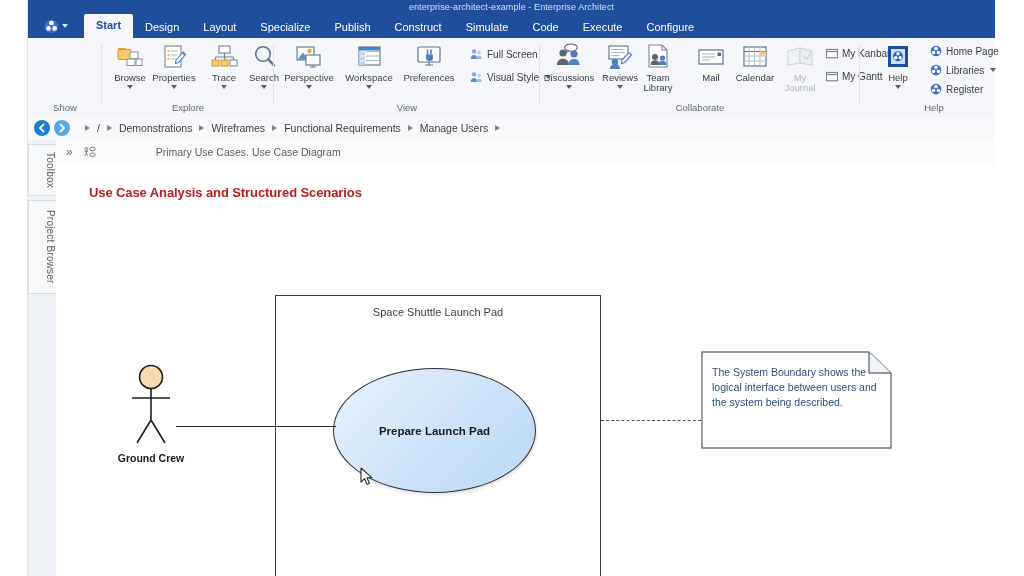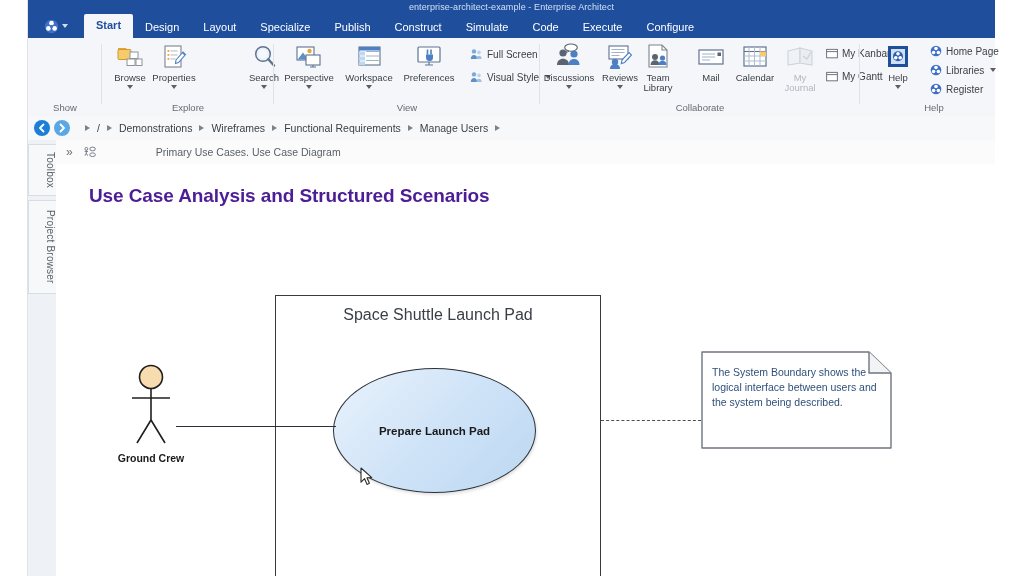--- a/index.html
+++ b/index.html
@@ -131,29 +131,29 @@
   .sidetab.t1{top:4px;height:52px;}
   .sidetab.t2{top:60px;height:94px;}
 
   
   .canvas{
     position:absolute;left:56px;top:164px;width:939px;height:412px;
     background:#ffffff;overflow:hidden;
   }
   .diagram-title{
     position:absolute;left:33px;top:21px;
-    font-size:19px;font-weight:bold;color:#4c1d95;letter-spacing:-.1px;white-space:nowrap;
+    font-size:13px;font-weight:bold;color:#b91c1c;letter-spacing:-.1px;white-space:nowrap;
   }
   .boundary{
     position:absolute;left:219px;top:131px;width:326px;height:300px;
     border:1.5px solid #3a3a3a;background:#ffffff;box-sizing:border-box;
   }
   .boundary-label{
     position:absolute;left:0;top:10px;width:100%;text-align:center;
-    font-size:16px;color:#3b3f45;white-space:nowrap;
+    font-size:11px;color:#3b3f45;white-space:nowrap;
   }
   .usecase{
     position:absolute;left:277px;top:204px;width:203px;height:125px;
     border-radius:50%;
     border:1.5px solid #2c3038;
     background:linear-gradient(135deg,#e9f2fc 0%,#cde2f7 55%,#bcd8f2 100%);
     box-sizing:border-box;
     display:flex;align-items:center;justify-content:center;
     box-shadow:1px 2px 3px rgba(0,0,0,.12);
   }
@@ -258,20 +258,33 @@
             <rect x="8.5" y="11" width="1.8" height="1.8" fill="#e8a33d"></rect>
             <rect x="8.5" y="15" width="1.8" height="1.8" fill="#e8a33d"></rect>
             <rect x="11.5" y="7.4" width="7" height="1.1" fill="#b9bec6"></rect>
             <rect x="11.5" y="11.4" width="7" height="1.1" fill="#b9bec6"></rect>
             <rect x="11.5" y="15.4" width="5" height="1.1" fill="#b9bec6"></rect>
             <path d="M17 17 L24 9 L26.5 11.5 L19.5 19.5 L16.5 20.5 Z" fill="#ffffff" stroke="#4d7fc4" stroke-width="1.1"></path>
             <path d="M23.3 9.7 L25.8 12.2" stroke="#4d7fc4" stroke-width="1.1"></path>
           </svg>
         </span>
         <span class="lb">Properties</span>
+        <span class="dd"></span>
+      </div>
+      <div class="rbig" style="left:96px;">
+        <span class="ic">
+          <svg width="30" height="27" viewBox="0 0 30 27">
+            <rect x="10" y="3" width="11" height="7" fill="#ffffff" stroke="#7d848e" stroke-width="1.1"></rect>
+            <path d="M15.5 10 v4 M6.5 14 h18 M6.5 14 v3 M15.5 14 v3 M24.5 14 v3" stroke="#7d848e" stroke-width="1.1" fill="none"></path>
+            <rect x="3" y="17" width="7" height="6" fill="#f6cb6b" stroke="#d29a2e" stroke-width="1"></rect>
+            <rect x="12" y="17" width="7" height="6" fill="#f6cb6b" stroke="#d29a2e" stroke-width="1"></rect>
+            <rect x="21" y="17" width="7" height="6" fill="#ffffff" stroke="#7d848e" stroke-width="1"></rect>
+          </svg>
+        </span>
+        <span class="lb">Trace</span>
         <span class="dd"></span>
       </div>
       <div class="rbig" style="left:136px;">
         <span class="ic">
           <svg width="30" height="27" viewBox="0 0 30 27">
             <circle cx="14" cy="11" r="7.3" fill="#e9f1fb" stroke="#5f738f" stroke-width="1.5"></circle>
             <circle cx="14" cy="11" r="4.7" fill="#ffffff" opacity=".55"></circle>
             <path d="M19.3 16.3 L25 22.5" stroke="#5f738f" stroke-width="2.4" stroke-linecap="round"></path>
           </svg>
         </span>

